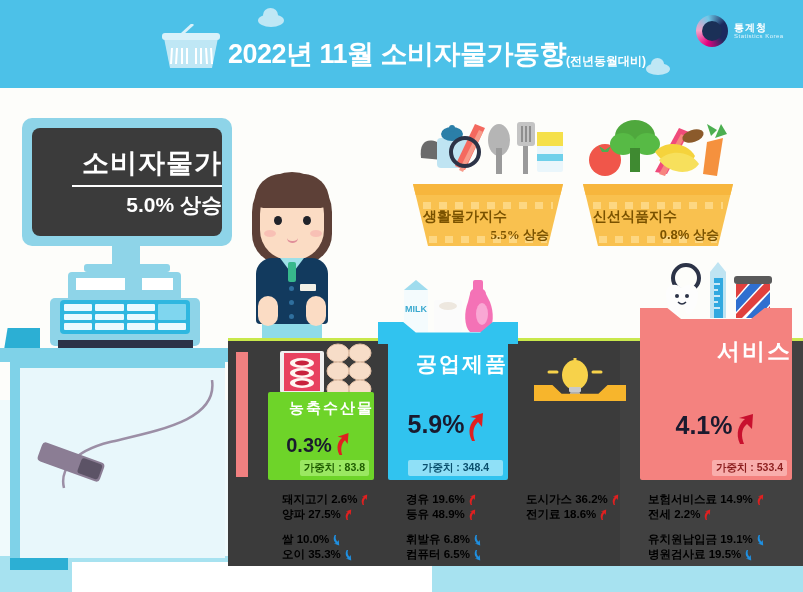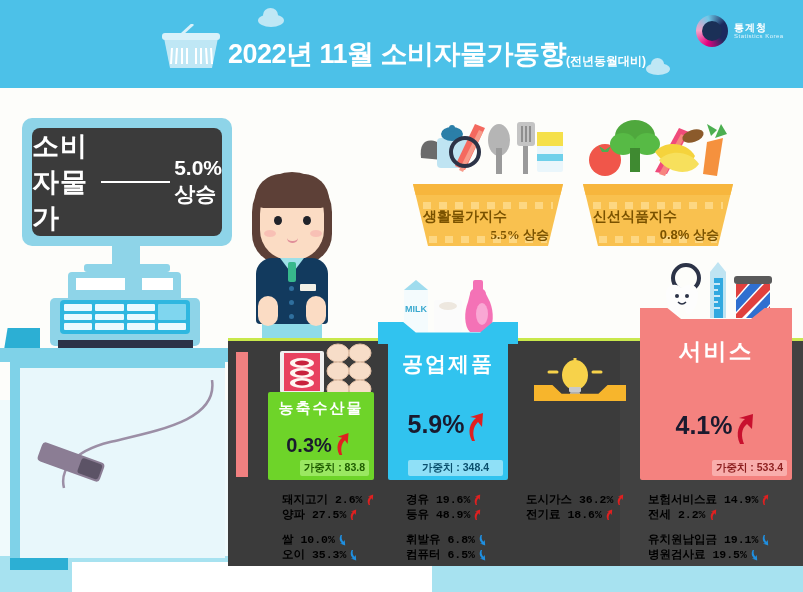--- a/index.html
+++ b/index.html
@@ -66,21 +66,21 @@
     position: absolute; left: 10px; bottom: 22px; width: 58px; height: 22px; background: #2cafd4;
   }
 
   
   .monitor {
     position: absolute; left: 22px; top: 118px; width: 210px; height: 128px;
     background: #8ed4e8; border-radius: 10px; padding: 10px;
   }
   .monitor-screen {
     width: 100%; height: 100%; background: #3b3b3b; border-radius: 8px;
-    display: flex; flex-direction: row; align-items: center; justify-content: center; gap: 4px;
+    display: flex; flex-direction: column; align-items: flex-end; justify-content: center; gap: 4px;
   }
   .cpi-title { color: #ffffff; font-size: 27px; font-weight: bold; letter-spacing: 1px; }
   .cpi-rule { width: 150px; height: 2px; background: #ffffff; }
   .cpi-value { color: #ffffff; font-size: 21px; font-weight: bold; }
   .monitor-neck { position: absolute; left: 112px; top: 246px; width: 28px; height: 20px; background: #8ed4e8; }
   .monitor-base { position: absolute; left: 84px; top: 264px; width: 86px; height: 8px; background: #8ed4e8; border-radius: 3px; }
 
   
   .reg-body { position: absolute; left: 50px; top: 298px; width: 150px; height: 48px; background: #8ed4e8; border-radius: 5px; }
   .reg-top { position: absolute; left: 68px; top: 272px; width: 113px; height: 30px; background: #8ed4e8; border-radius: 4px; }
@@ -142,32 +142,32 @@
     position: absolute; left: 228px; top: 338px; width: 575px; height: 228px;
     background: #3b3b3b; border-top: 3px solid #c8e84a;
   }
   .belt-rail { position: absolute; left: 236px; top: 352px; width: 12px; height: 125px; background: #f08080; }
   .belt-shade { position: absolute; left: 620px; top: 338px; width: 183px; height: 228px;
                 background: rgba(255,255,255,0.035); }
 
   
   .col { position: absolute; }
   .col-card { position: relative; width: 100%; border-radius: 2px; }
-  .col-title { text-align: center; font-weight: bold; color: #ffffff; letter-spacing: 2px; }
+  .col-title { text-align: right; font-weight: bold; color: #ffffff; letter-spacing: 2px; }
   .col-pct { font-size: 23px; font-weight: bold; color: #1a1a2e; display: inline-block; }
   .col-row { display: flex; align-items: center; justify-content: center; gap: 2px; }
   .weight { position: absolute; right: 5px; bottom: 4px; font-size: 10.5px; font-weight: bold; white-space: nowrap; }
 
   .arrow-up { display: inline-block; width: 22px; height: 26px; }
 
   
   .bag { position: absolute; }
 
   
-  .sublist { position: absolute; font-size: 11.5px; font-weight: bold; white-space: nowrap; line-height: 15px; font-family: Liberation Mono, monospace; }
+  .sublist { position: absolute; font-size: 11.5px; font-weight: bold; white-space: nowrap; line-height: 15px; }
   .sub-line { display: flex; align-items: center; gap: 3px; }
   .mini-up { width: 9px; height: 12px; display: inline-block; }
   .mini-dn { width: 9px; height: 12px; display: inline-block; }
 </style>
 </head>
 <body>
 
 <div id="root">
 
   <div class="header">

